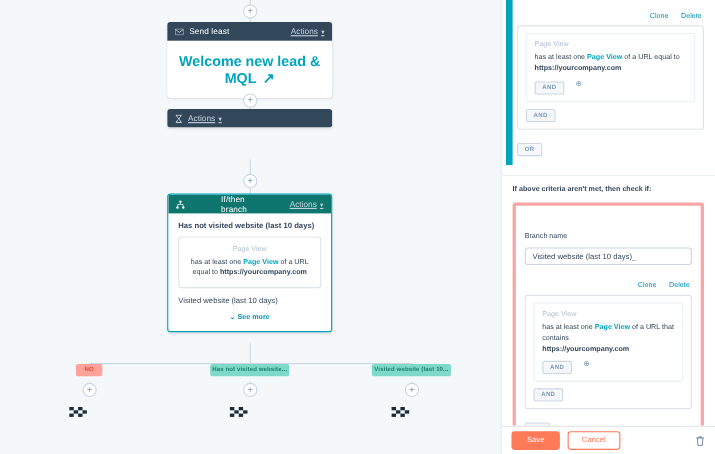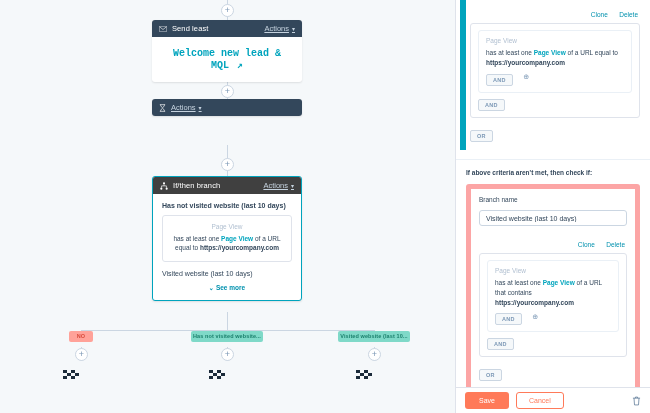--- a/index.html
+++ b/index.html
@@ -57,25 +57,25 @@
     text-decoration: underline; cursor: pointer;
     display:flex; align-items:center; gap:3px;
   }
   .actions .car { font-size: 6px; text-decoration: none; }
   .card-bd {
     padding: 11px 10px;
     font-size: 7.5px;
     color: #33475b;
     text-align: center;
   }
-  .link-teal { color: #00a4bd; font-weight: bold; text-decoration: none; font-size: 10px; font-family: Liberation Mono, monospace; }
+  .link-teal { color: #00a4bd; font-weight: bold; text-decoration: none; font-size: 13px; }
 
   
   .branch-card { border: 1px solid #00a4bd; }
-  .branch-card .card-hd { background: #404040; }
+  .branch-card .card-hd { background: #0f766e; gap: 28px; }
   .bc-body { padding: 8px 9px 9px; }
   .bc-label {
     font-size: 7px; font-weight: bold; color: #33475b;
     margin-bottom: 6px;
   }
   .bc-filter {
     border: 1px solid #dfe3eb; border-radius: 3px;
     padding: 7px 9px 8px;
     text-align: center;
     margin-bottom: 8px;
@@ -161,22 +161,22 @@
   .p-head { font-size: 6.5px; font-weight: bold; color: #33475b; margin-bottom: 8px; }
   .fld-label { font-size: 6.5px; color: #33475b; margin-bottom: 4px; }
   .txt-input {
     width: 100%; border: 1px solid #cbd6e2; border-radius: 3px;
     height: 16px; font-size: 7px; color: #33475b;
     padding: 0 6px; font-family: "Liberation Sans", sans-serif;
     background: #fff;
   }
   .txt-input::placeholder { color: #99acc2; }
   .branch-wrap {
-    border: 5px solid #fca5a5; border-radius: 3px;
-    padding: 7px 8px 8px; margin-top: 2px;
+    border: 3px solid #fca5a5; border-radius: 3px;
+    padding: 24px 8px 8px; margin-top: 2px;
   }
   .footer {
     position: absolute; left: 0; right: 0; bottom: 0;
     height: 26px; background: #fff;
     border-top: 1px solid #dfe3eb;
     display: flex; align-items: center; padding: 0 9px;
     gap: 7px;
   }
   .btn-save {
     background: #ff7a59; color: #fff; border: none; border-radius: 3px;

